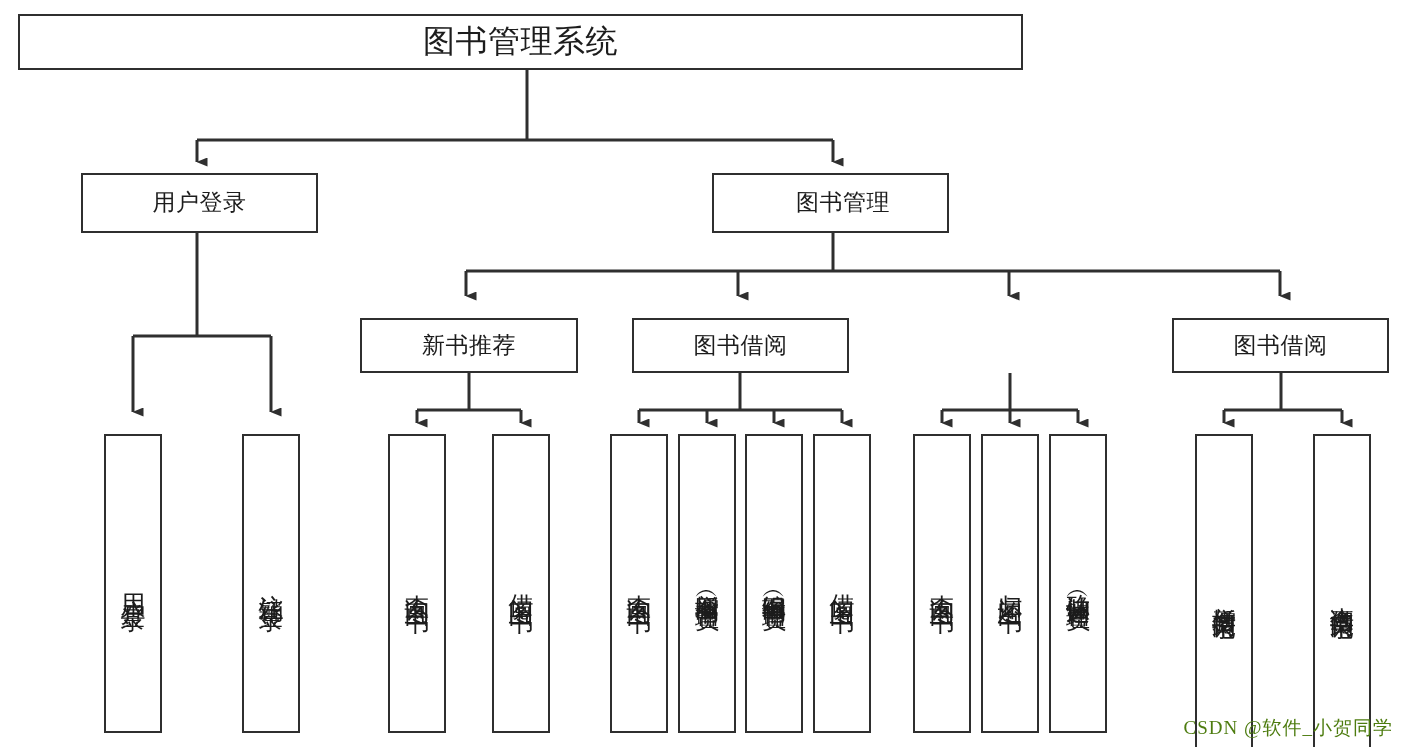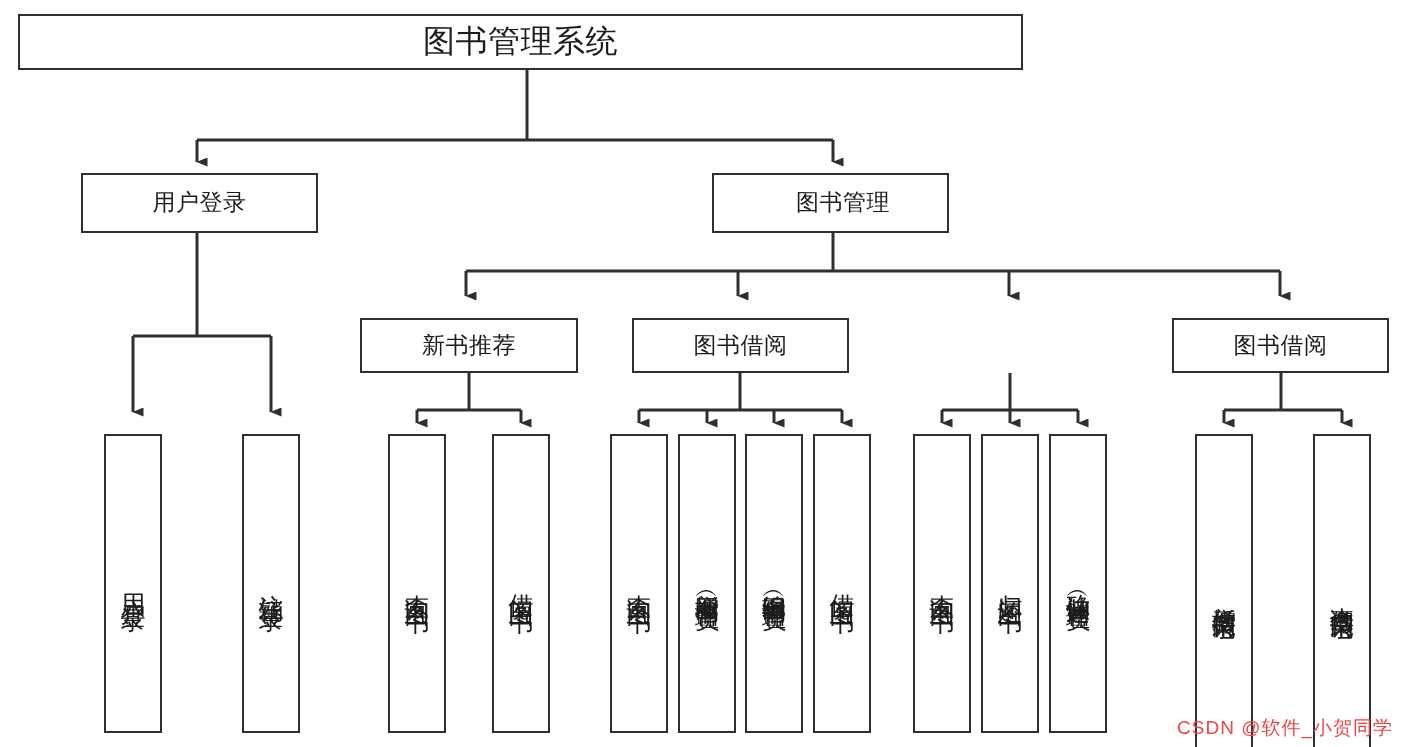--- a/index.html
+++ b/index.html
@@ -56,25 +56,26 @@
     white-space:nowrap;
     color:#1c1c1c;
   }
   .leaf-box.tall-text .node-label{font-size:24px;letter-spacing:2px;}
 
   .watermark{
     position:absolute;
     right:12px;
     bottom:6px;
     font-size:19px;
-    color:#ef4444;
+    color:#4d7c0f;
     letter-spacing:1px;
     z-index:6;
     pointer-events:none;
     white-space:nowrap;
+    font-family:Liberation Serif, serif;
   }
 </style>
 </head>
 <body>
 
 <div id="diagram-root">
 
   <svg class="diagram" viewBox="0 0 1405 747">
     <defs>
       <marker id="arrowhead" markerWidth="9" markerHeight="11" refX="4.5" refY="10.5" orient="auto" markerUnits="userSpaceOnUse">

